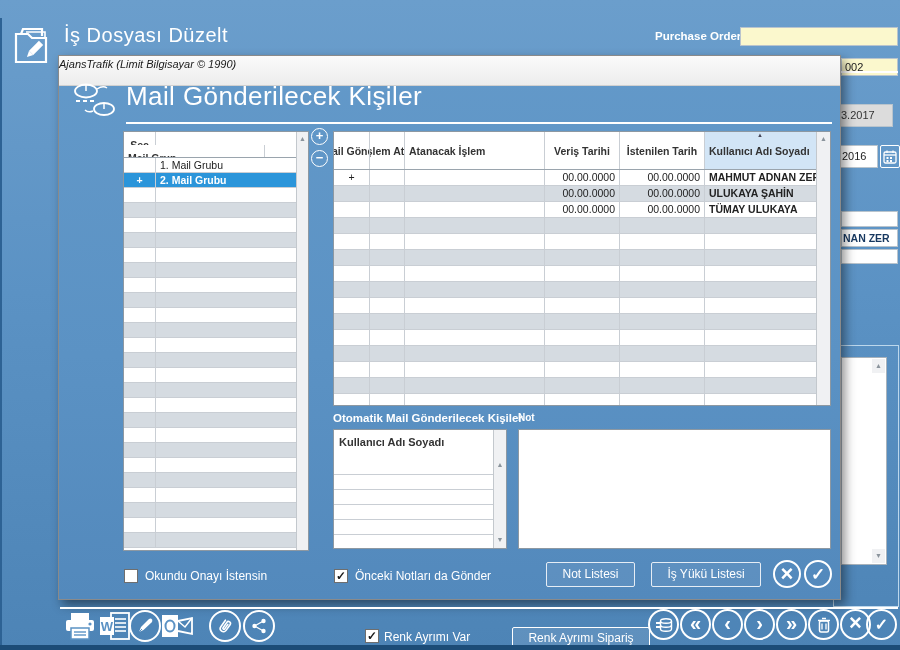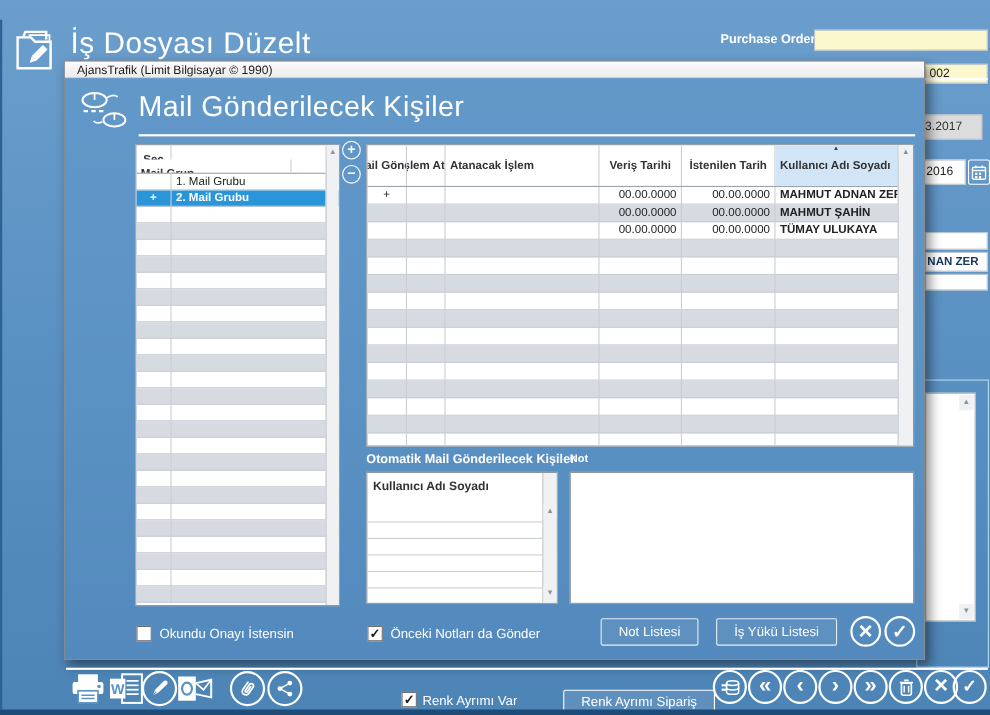--- a/index.html
+++ b/index.html
@@ -10,21 +10,21 @@
     background:linear-gradient(180deg,#6b9ecc 0%, #5b92c4 45%, #4d84b6 100%);
   }
   
   .os-titlebar {
     position:absolute; left:0; top:0; width:900px; height:18px;
     background:#eef1f4; border-bottom:1px solid #cfd6dc;
     font-size:11px; color:#4c4c4c; line-height:18px; padding-left:6px;
     white-space:nowrap; overflow:hidden;
   }
   
-  .main-title { position:absolute; left:64px; top:24px; font-size:27px; color:#ffffff; letter-spacing:0.5px; }
+  .main-title { position:absolute; left:64px; top:24px; font-size:20px; color:#ffffff; letter-spacing:0.5px; }
   .hdr-icon { position:absolute; left:12px; top:26px; width:48px; height:42px; }
   .po-label { position:absolute; left:655px; top:30px; font-size:11.5px; font-weight:bold; color:#ffffff; }
   .field { position:absolute; background:#ffffff; border:1px solid #b9c4cd; font-size:11px; color:#222; overflow:hidden; white-space:nowrap; }
   .field.yellow { background:#fbf8cd; }
   .po-f1 { left:740px; top:27px; width:158px; height:19px; }
   .po-f2 { left:841px; top:58px; width:57px; height:18px; line-height:17px; padding-left:3px; }
   .wline-right { position:absolute; left:841px; top:71px; width:57px; height:2px; background:#ffffff; }
   .date-gray { left:836px; top:104px; width:57px; height:23px; background:#dcdcdc; line-height:21px; padding-left:4px; color:#333; }
   .date-2016 { left:836px; top:145px; width:42px; height:23px; line-height:21px; padding-left:5px; }
   .cal-btn { position:absolute; left:880px; top:145px; width:20px; height:23px; border:1px solid #ffffff; border-radius:2px; display:flex; align-items:center; justify-content:center; }
@@ -35,21 +35,21 @@
   .side-list { position:absolute; left:841px; top:357px; width:46px; height:208px; background:#ffffff; border:1px solid #a8b2bb; }
   .side-list .sb-up { position:absolute; right:1px; top:1px; }
   .side-list .sb-dn { position:absolute; right:1px; bottom:1px; }
   .sb-arrow { width:13px; height:14px; font-size:7px; color:#8b949c; text-align:center; line-height:14px; background:#f0f1f3; }
   
   .dialog {
     position:absolute; left:58px; top:55px; width:783px; height:545px;
     border:1px solid #8a8a8a; box-shadow:4px 5px 10px rgba(0,0,0,0.45);
     background:linear-gradient(180deg,#6399c9 0%, #5b92c4 55%, #5389bc 100%);
   }
-  .dlg-titlebar { position:absolute; left:0; top:0; right:0; height:15px; background:linear-gradient(180deg,#fbfbfb,#ececec); font-size:11px; color:#1a1a1a; line-height:17px; padding-left:11px; border-bottom:1px solid #d0d0d0; }
+  .dlg-titlebar { position:absolute; left:0; top:0; right:0; height:30px; background:linear-gradient(180deg,#fbfbfb,#ececec); font-size:11px; color:#1a1a1a; line-height:17px; padding-left:0; border-bottom:1px solid #d0d0d0;font-style:italic; }
   .dlg-heading { position:absolute; left:67px; top:25px; font-size:26px; color:#ffffff; letter-spacing:0.4px; }
   .dlg-underline { position:absolute; left:67px; top:66px; width:706px; height:2px; background:#ffffff; }
   .mice-icon { position:absolute; left:12px; top:26px; width:50px; height:38px; }
   
   .tbl { position:absolute; background:#ffffff; border:1px solid #8d98a2; overflow:hidden; }
   .tbl-scroll { position:absolute; top:0; bottom:0; right:0; background:#f0f1f3; border-left:1px solid #c3c8cd; }
   .row { display:flex; }
   .row.stripe { background:#d5dbe1; }
   .row.selected { background:#2b95da; color:#ffffff; }
   .cell { border-right:1px solid #c9ced4; border-bottom:1px solid #c9ced4; font-size:10.5px; color:#222; overflow:hidden; white-space:nowrap; }
@@ -318,21 +318,21 @@
             <div class="cell c-vt">00.00.0000</div>
             <div class="cell c-it">00.00.0000</div>
             <div class="cell c-ka">MAHMUT ADNAN ZERDECİ</div>
           </div>
           <div class="row rc-row stripe">
             <div class="cell c-mg"></div>
             <div class="cell c-ia"></div>
             <div class="cell c-at"></div>
             <div class="cell c-vt">00.00.0000</div>
             <div class="cell c-it">00.00.0000</div>
-            <div class="cell c-ka">MAHMUT ŞAHİN</div>
+            <div class="cell c-ka">ULUKAYA ŞAHİN</div>
           </div>
           <div class="row rc-row">
             <div class="cell c-mg"></div>
             <div class="cell c-ia"></div>
             <div class="cell c-at"></div>
             <div class="cell c-vt">00.00.0000</div>
             <div class="cell c-it">00.00.0000</div>
             <div class="cell c-ka">TÜMAY ULUKAYA</div>
           </div>
           <div class="row rc-row stripe">

